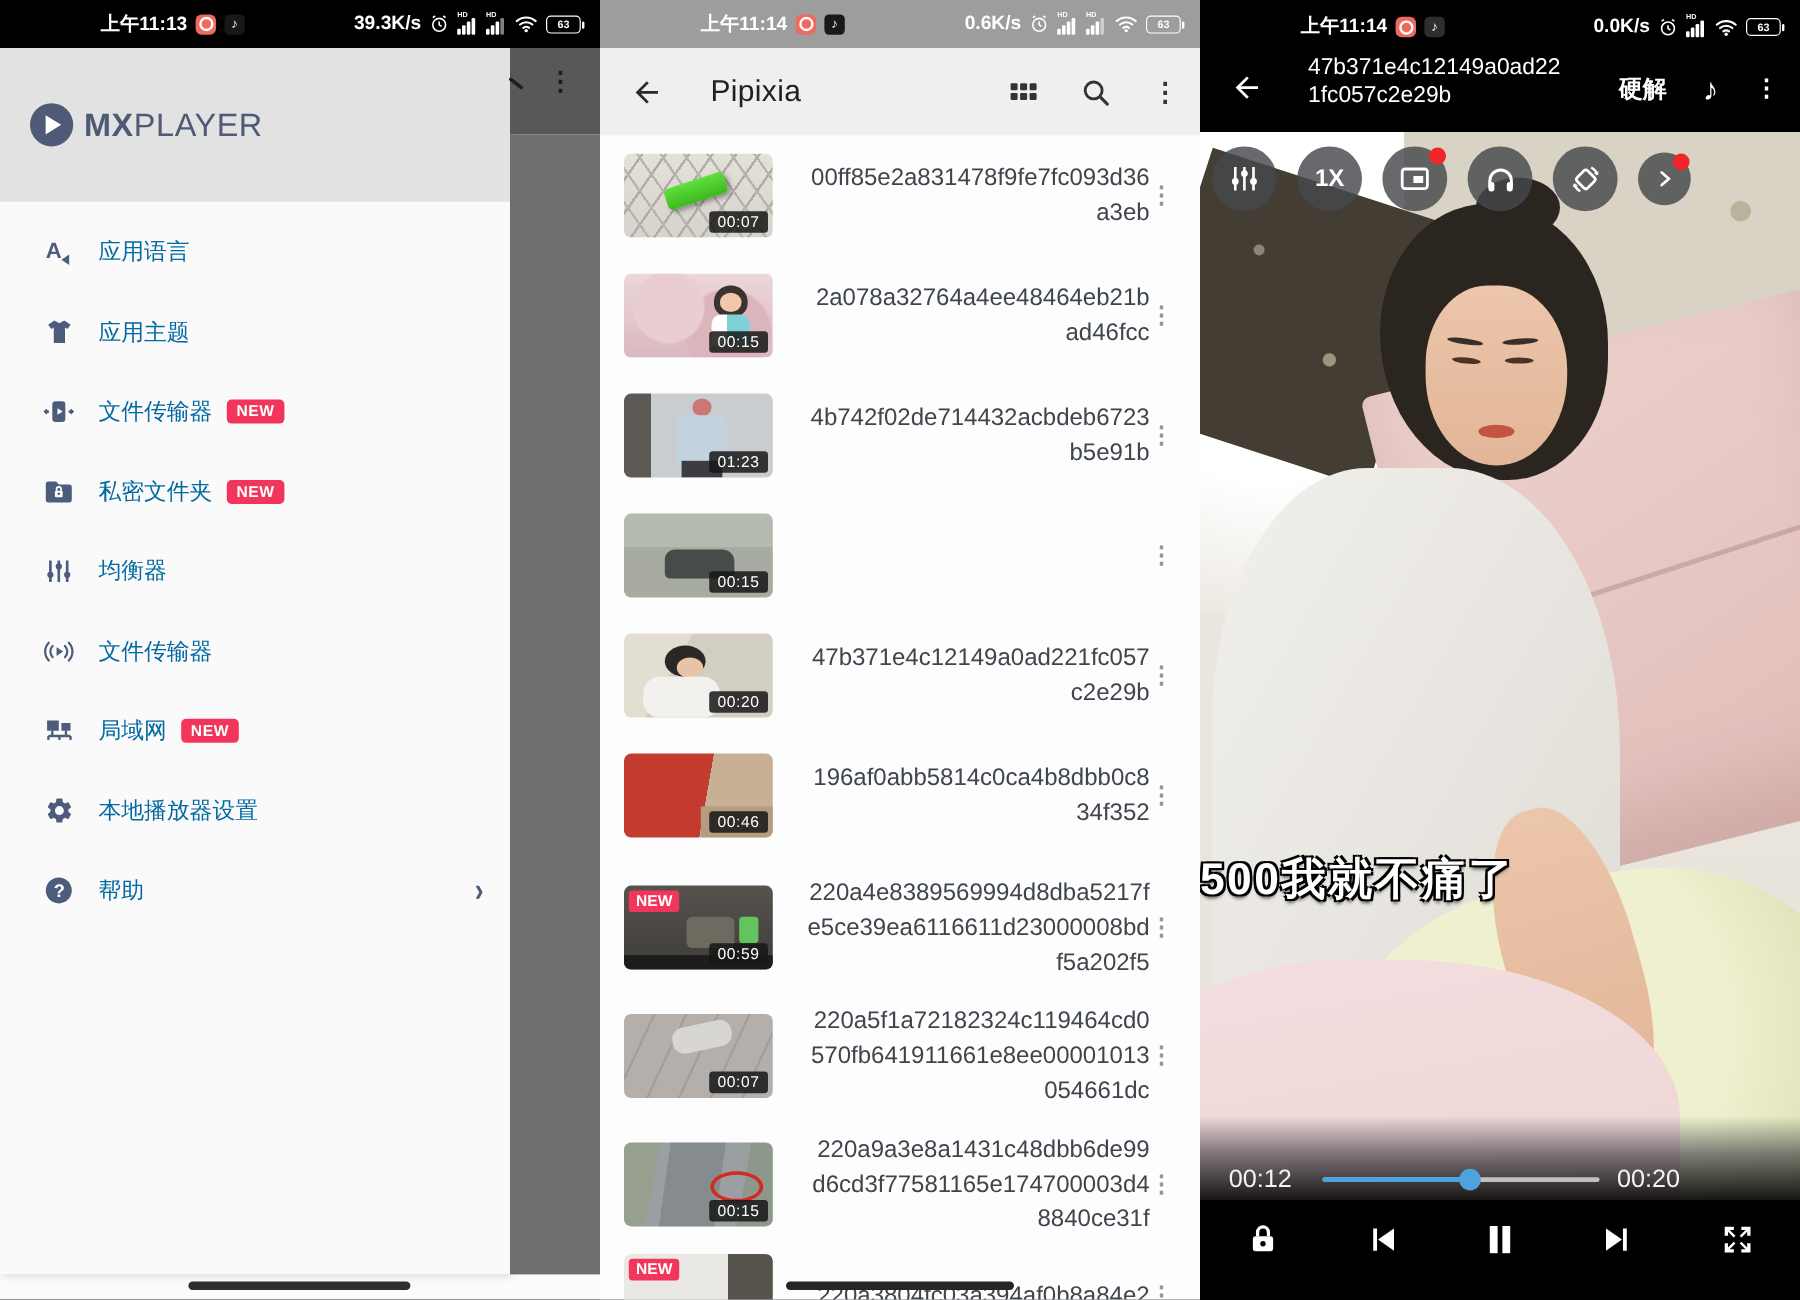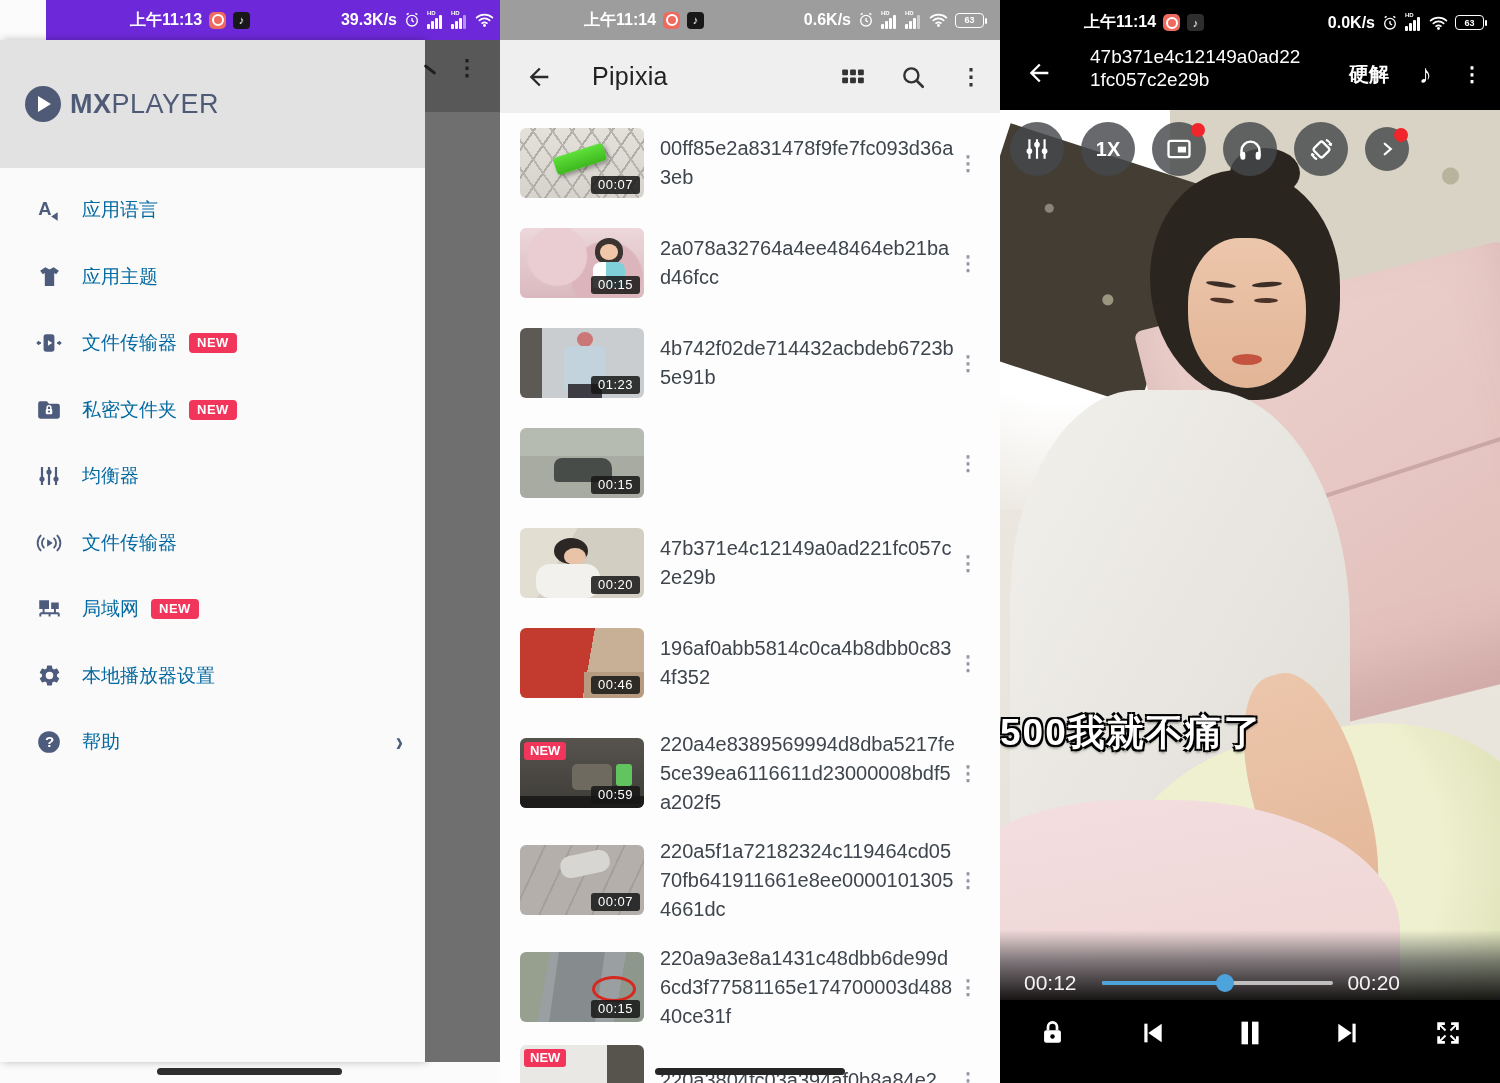--- a/index.html
+++ b/index.html
@@ -18,21 +18,21 @@
   .sb-tt { width:17px; height:17px; border-radius:4px; background:#181818; color:#fff; font-size:11px; display:flex; align-items:center; justify-content:center; font-weight:400; }
   .sb-sig { position:relative; width:17px; height:17px; }
   .sb-sig .hd { position:absolute; top:-2px; left:0; font-size:6px; font-weight:700; }
   .sb-sig .bars { position:absolute; bottom:0; left:0; display:flex; align-items:flex-end; gap:1px; }
   .sb-sig .bars i { display:block; width:3px; background:#fff; border-radius:1px; }
   .sb-batt { position:relative; width:29px; height:15px; border:1.5px solid #fff; border-radius:4px; font-size:9px; font-weight:700; display:flex; align-items:center; justify-content:center; }
   .sb-batt::after { content:""; position:absolute; right:-4px; top:4px; width:2.5px; height:6px; background:#fff; border-radius:1px; }
   svg.sbi { display:block; }
 
   
-  #lp-status { background:#6d28d9;margin-left:46px; }
+  #lp-status { background:#000000; }
   .drawer { position:absolute; left:0; top:40px; width:425px; height:1022px; background:#fafafa; box-shadow:2px 0 8px rgba(0,0,0,.25); }
   .drawer-header { height:128px; background:#e2e2e2; display:flex; align-items:center; padding-left:25px; }
   .mx-logo { display:flex; align-items:center; gap:9px; }
   .mx-circle { width:36px; height:36px; border-radius:50%; background:#4f5b76; display:flex; align-items:center; justify-content:center; }
   .mx-circle::after { content:""; margin-left:3px; border-left:13px solid #fff; border-top:8px solid transparent; border-bottom:8px solid transparent; }
   .mx-word { font-size:27px; color:#4f5b76; letter-spacing:.5px; }
   .mx-word b { font-weight:700; }
   .mx-word span { font-weight:300; }
   .menu { padding-top:9px; }
   .menu-item { height:66.5px; display:flex; align-items:center; padding-left:36px; cursor:pointer; }
@@ -50,21 +50,21 @@
 
   
   #mp-status { background:#9d9d9d; }
   .mp-header { position:absolute; left:0; top:40px; width:500px; height:73px; background:#efefef; display:flex; align-items:center; color:#2a2a2a; }
   .mp-back { margin-left:24px; width:30px; }
   .mp-title { font-size:25px; color:#212121; margin-left:38px; letter-spacing:.3px; }
   .mp-actions { margin-left:auto; margin-right:18px; display:flex; align-items:center; gap:34px; }
   .file-list { position:absolute; left:0; top:113px; width:500px; height:970px; background:#fdfdfd; }
   .file-row { position:absolute; left:0; width:500px; display:flex; align-items:center; }
   .thumb { position:relative; flex:none; width:124px; height:70px; border-radius:6px; margin-left:20px; overflow:hidden; background:#ccc; }
-  .f-name { margin-left:16px; width:296px; font-size:20px; line-height:29px; color:#3f454d; word-break:break-all; }
+  .f-name { margin-left:28px; width:296px; font-size:20px; line-height:29px; color:#3f454d; word-break:break-all;text-align:right; }
   .f-dots { margin-left:auto; margin-right:22px; color:#9096a0; font-size:20px; font-weight:700; line-height:7px; }
   .dur { position:absolute; right:4px; bottom:4px; background:rgba(22,22,22,.85); color:#fff; font-size:13px; padding:1px 7px 2px; border-radius:3px; letter-spacing:.5px; }
   .thumb-new { position:absolute; left:4px; top:4px; background:#f1355b; color:#fff; font-size:13px; font-weight:700; padding:1px 6px 2px; border-radius:3px; }
   
   .t1 { background:repeating-linear-gradient(55deg,#b8b4ae 0 2px,transparent 2px 16px),repeating-linear-gradient(-55deg,#b0aca6 0 2px,transparent 2px 16px),linear-gradient(#e4e1db,#d6d3cc); }
   .t1 .green-phone { position:absolute; left:34px; top:22px; width:52px; height:18px; background:linear-gradient(#5fe03a,#3db81e); border-radius:4px; transform:rotate(-18deg); box-shadow:2px 3px 4px rgba(0,0,0,.35); }
   .t2 { background:radial-gradient(circle at 30% 40%,#e9cdd2 0 30%,transparent 32%),radial-gradient(circle at 70% 70%,#dcb4bc 0 35%,transparent 37%),linear-gradient(#ecd7da,#d9b9bf); }
   .t2 .avatar { position:absolute; right:18px; top:10px; width:34px; height:50px; }
   .t2 .avatar .hair { position:absolute; left:3px; top:0; width:28px; height:26px; border-radius:50% 50% 42% 42%; background:#3a3330; }
   .t2 .avatar .face { position:absolute; left:8px; top:6px; width:18px; height:16px; border-radius:50%; background:#f0c7a8; }

